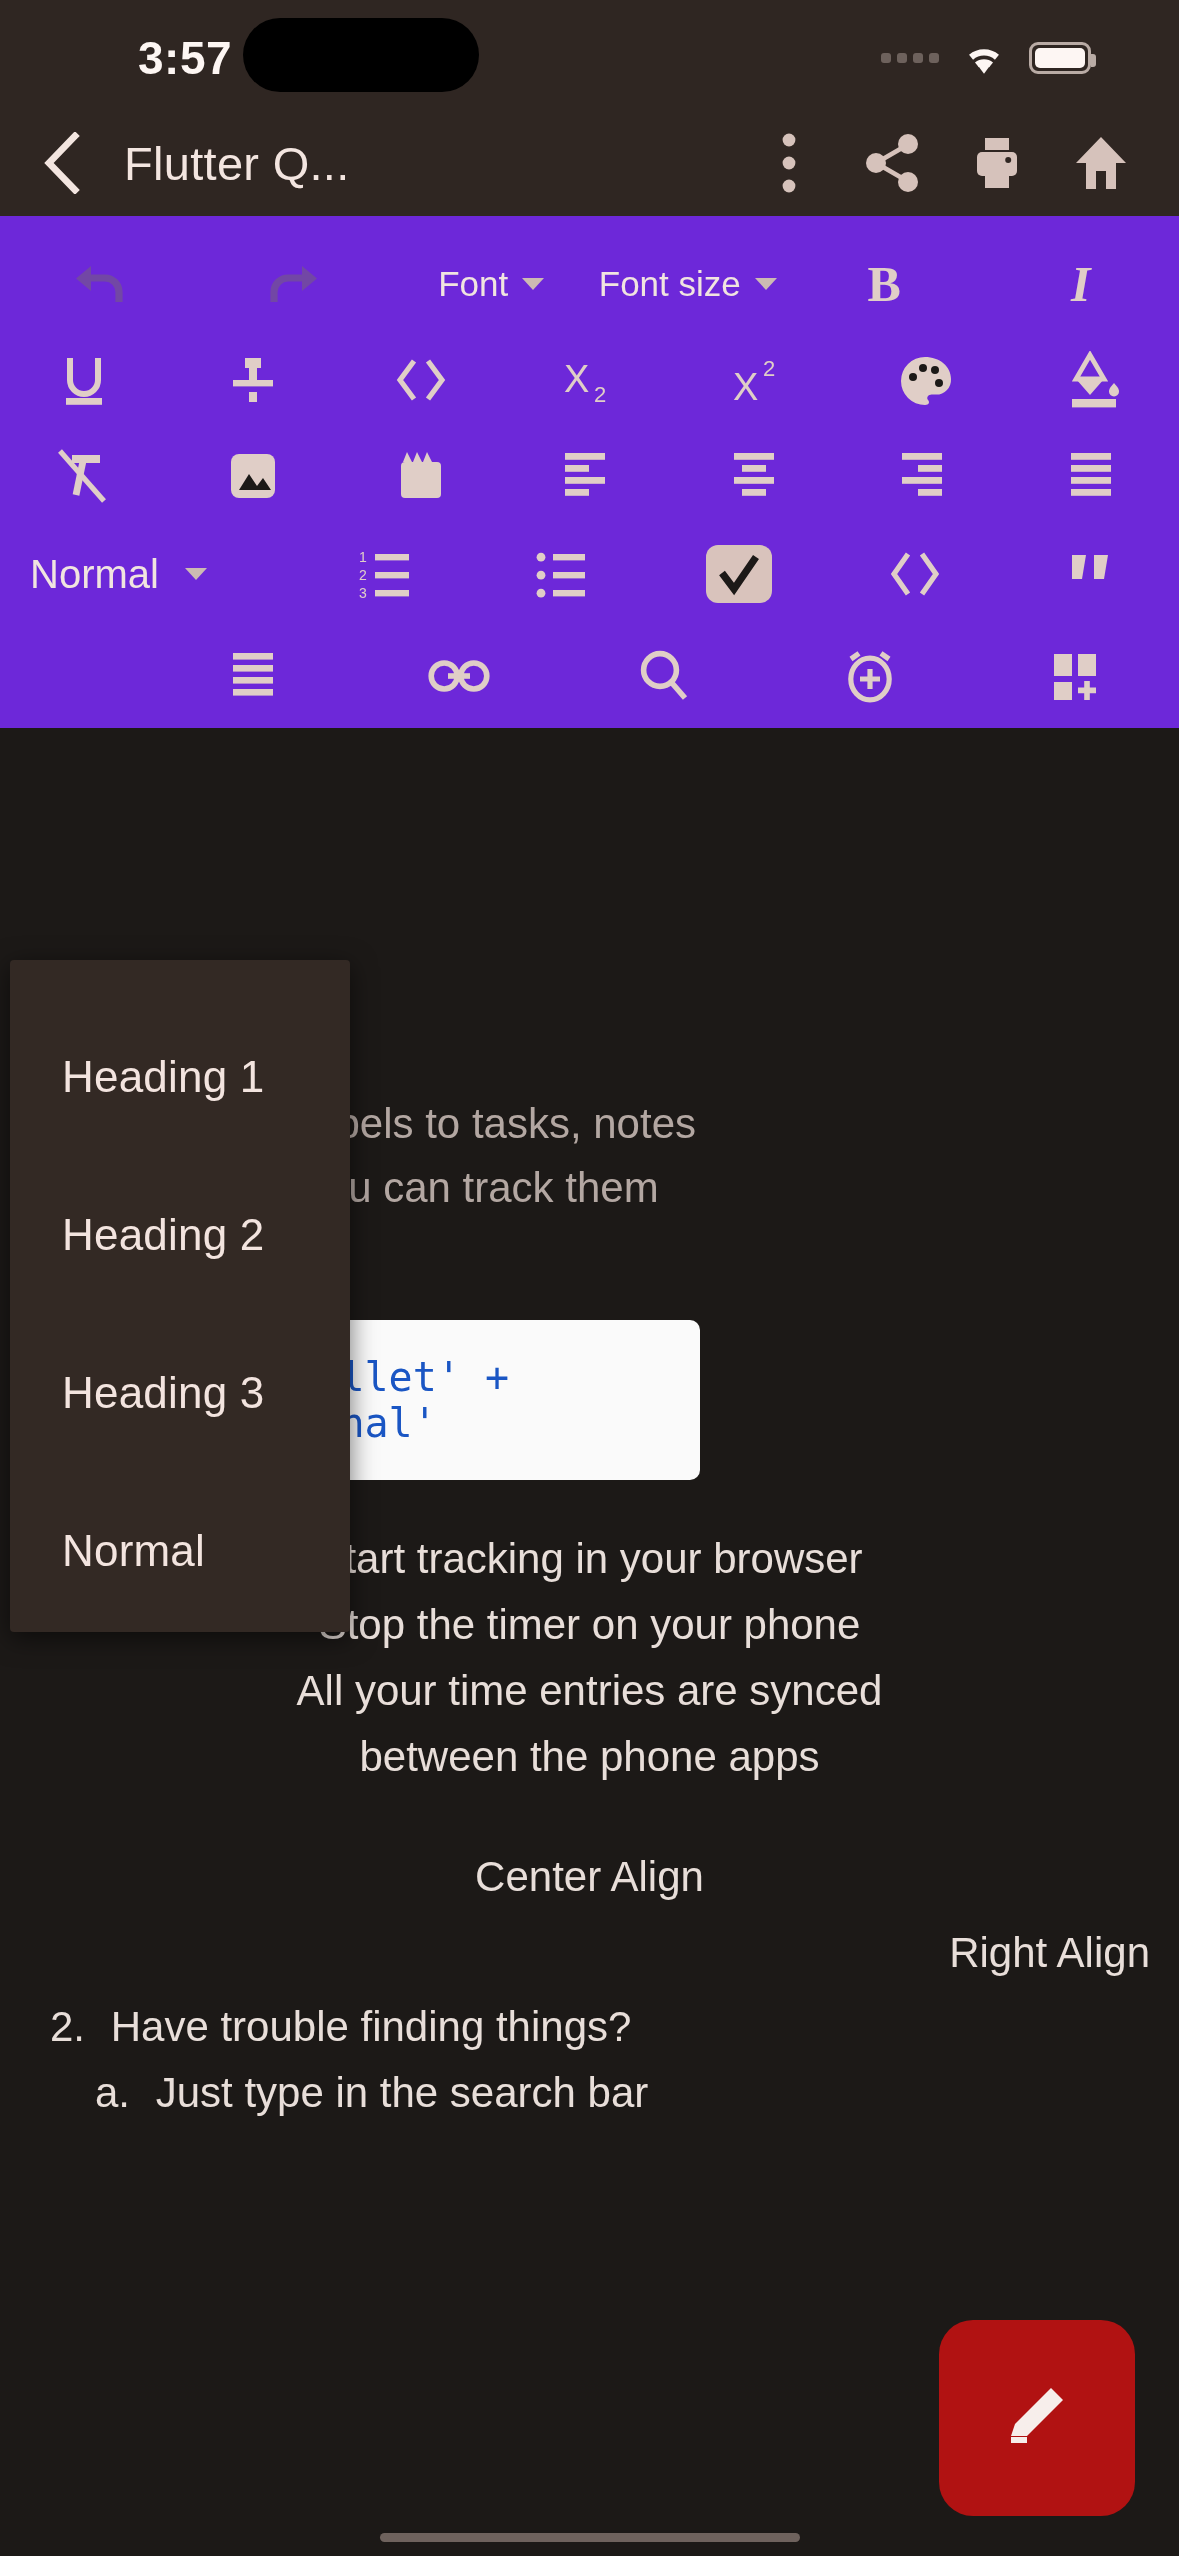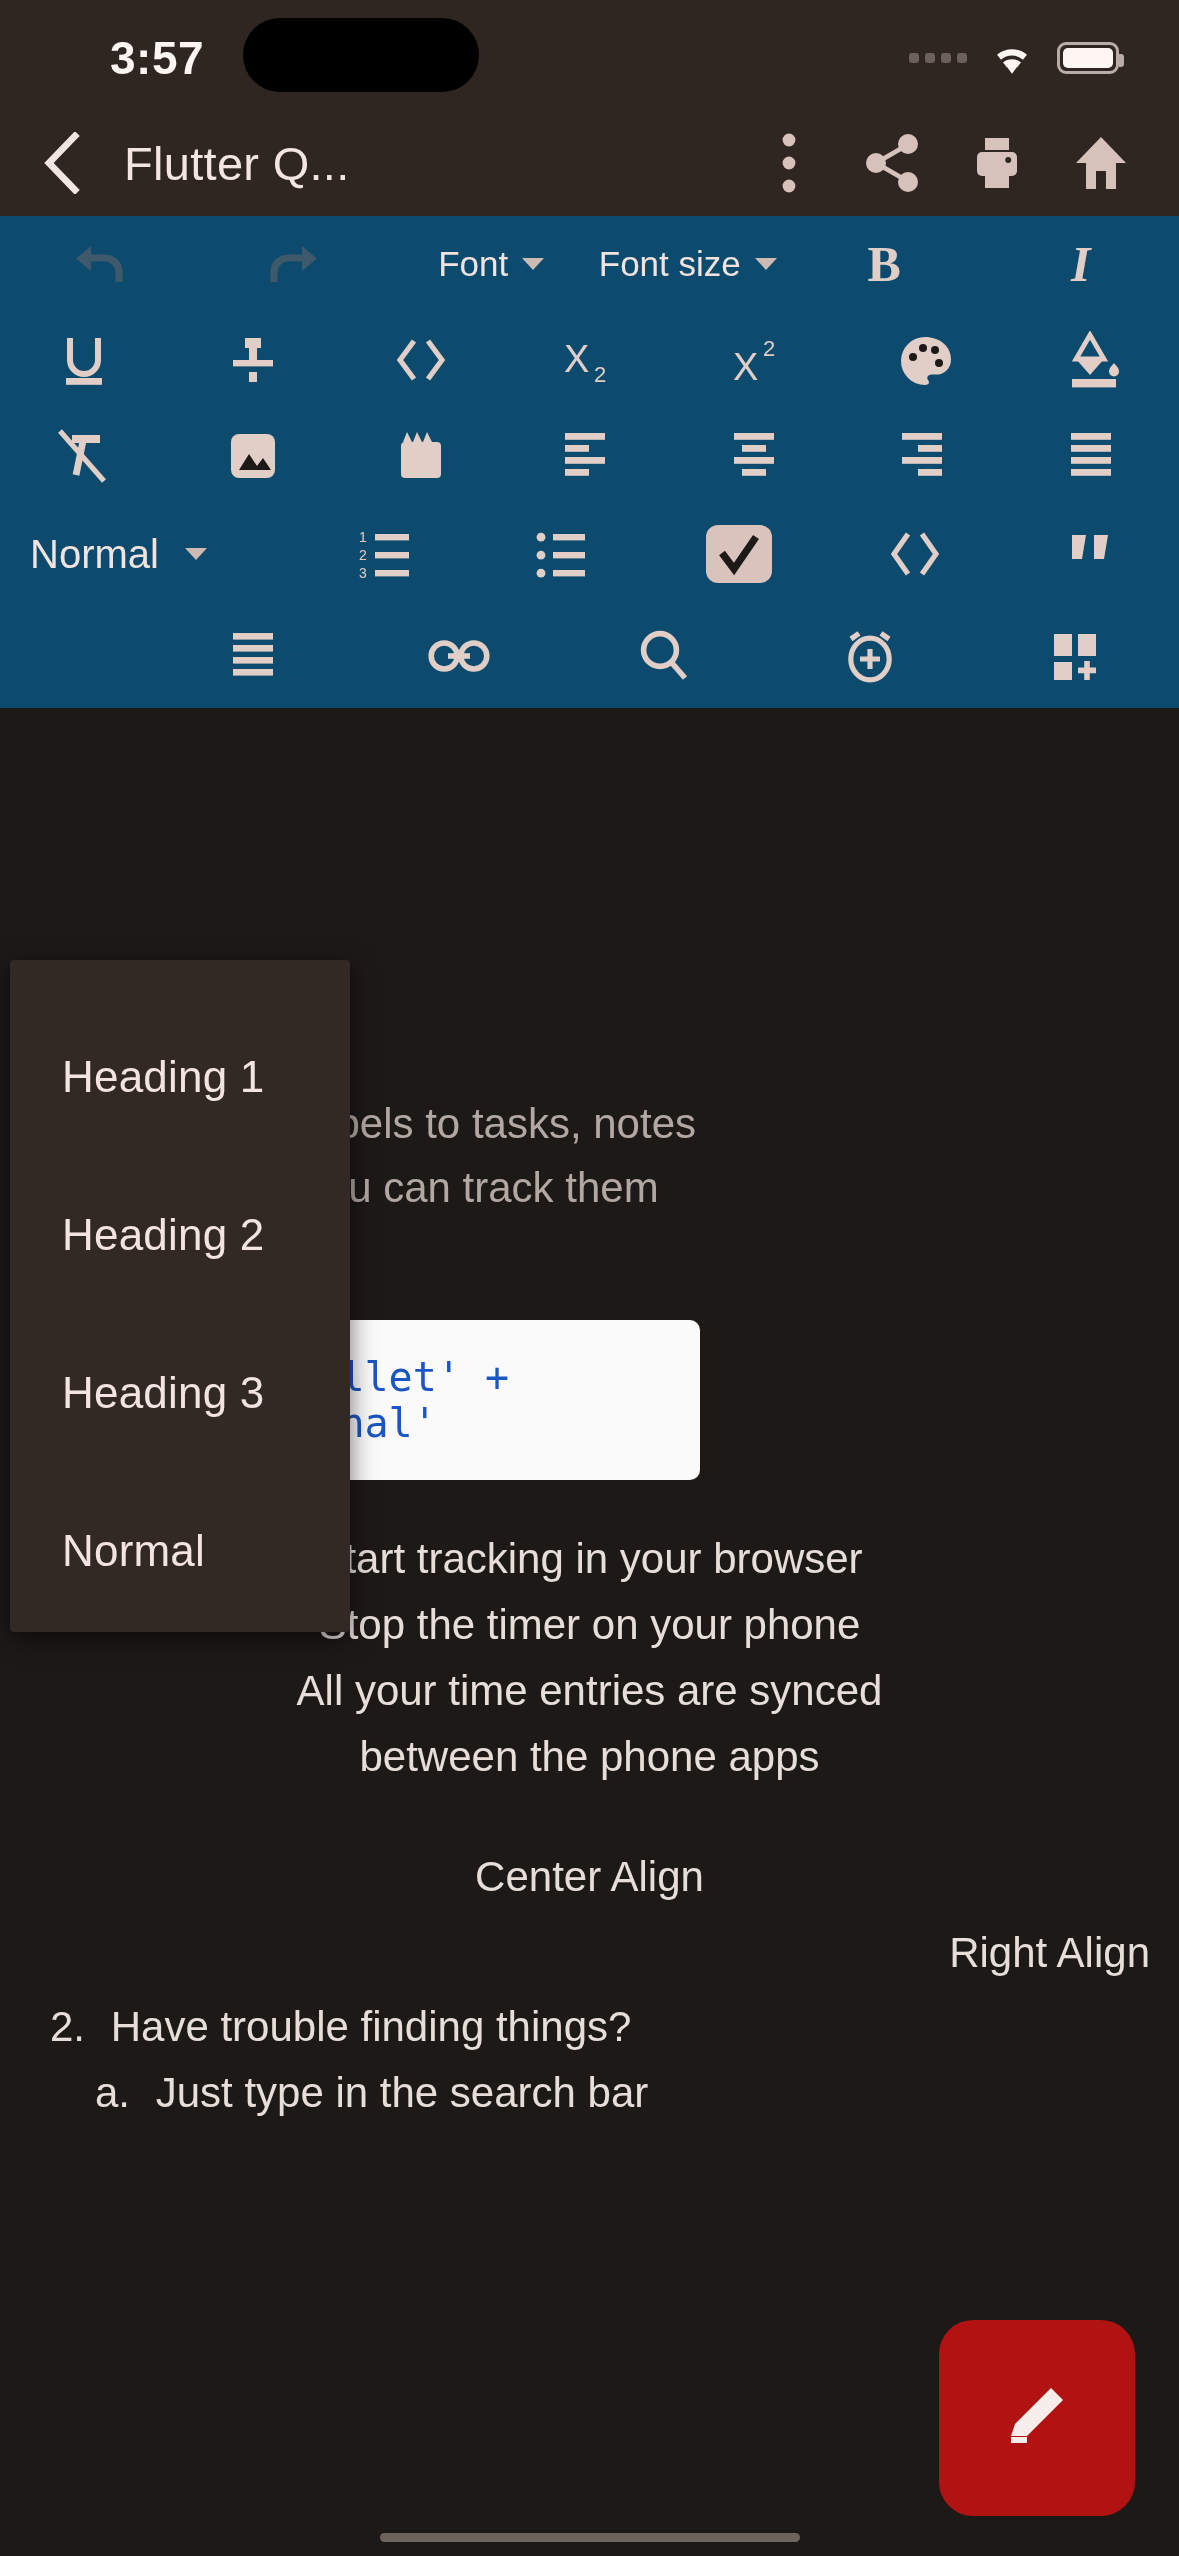--- a/index.html
+++ b/index.html
@@ -9,21 +9,21 @@
     font-family:"Liberation Sans", sans-serif;
     overflow:hidden;
   }
   #phone { position:relative; width:1179px; height:2556px; background:#1c1917; }
 
   
   .statusbar{
     position:absolute; top:0; left:0; width:1179px; height:110px;
     background:#2f2622;
     display:flex; align-items:center; justify-content:space-between;
-    padding:0 60px;
+    padding:0 88px;
   }
   .sb-time{ color:#fdf6f3; font-size:46px; font-weight:600; letter-spacing:.5px;
             margin-left:50px; margin-top:6px;}
   .island{ position:absolute; left:243px; top:18px; width:236px; height:74px;
            background:#000; border-radius:40px; }
   .sb-right{ display:flex; align-items:center; gap:22px; margin-top:6px; }
   .sig-dots{ display:flex; gap:6px; align-items:flex-end;}
   .sig-dots i{ display:block; width:10px;height:10px;border-radius:3px;background:#6d615c;}
   .wifi{ width:46px;height:36px; position:relative; }
   .battery{ width:62px;height:32px;border:3px solid #b9aba5; border-radius:9px; position:relative;
@@ -41,21 +41,21 @@
   .appbar .title{
     color:#f3e5e0; font-size:47px; font-weight:400; margin-left:28px;
     white-space:nowrap; letter-spacing:.3px;
   }
   .appbar .spacer{ flex:1; }
   .ab-icon{ width:104px; height:106px; display:flex; align-items:center; justify-content:center; }
 
   
   .toolbar{
     position:absolute; top:216px; left:0; width:1179px;
-    background:#0c4a6e; padding-top:0;
+    background:#6d28d9; padding-top:20px;
   }
   .trow{ display:flex; align-items:center; height:96px; }
   .titem{
     flex:1 1 0; height:96px;
     display:flex; align-items:center; justify-content:center;
     color:#e0cec7;
   }
   .titem.lbl{ font-size:35px; color:#f1e4e0; gap:14px; }
   .titem.dim svg{ opacity:.45; }
   .caret{ width:0;height:0;border-left:11px solid transparent;border-right:11px solid transparent;

